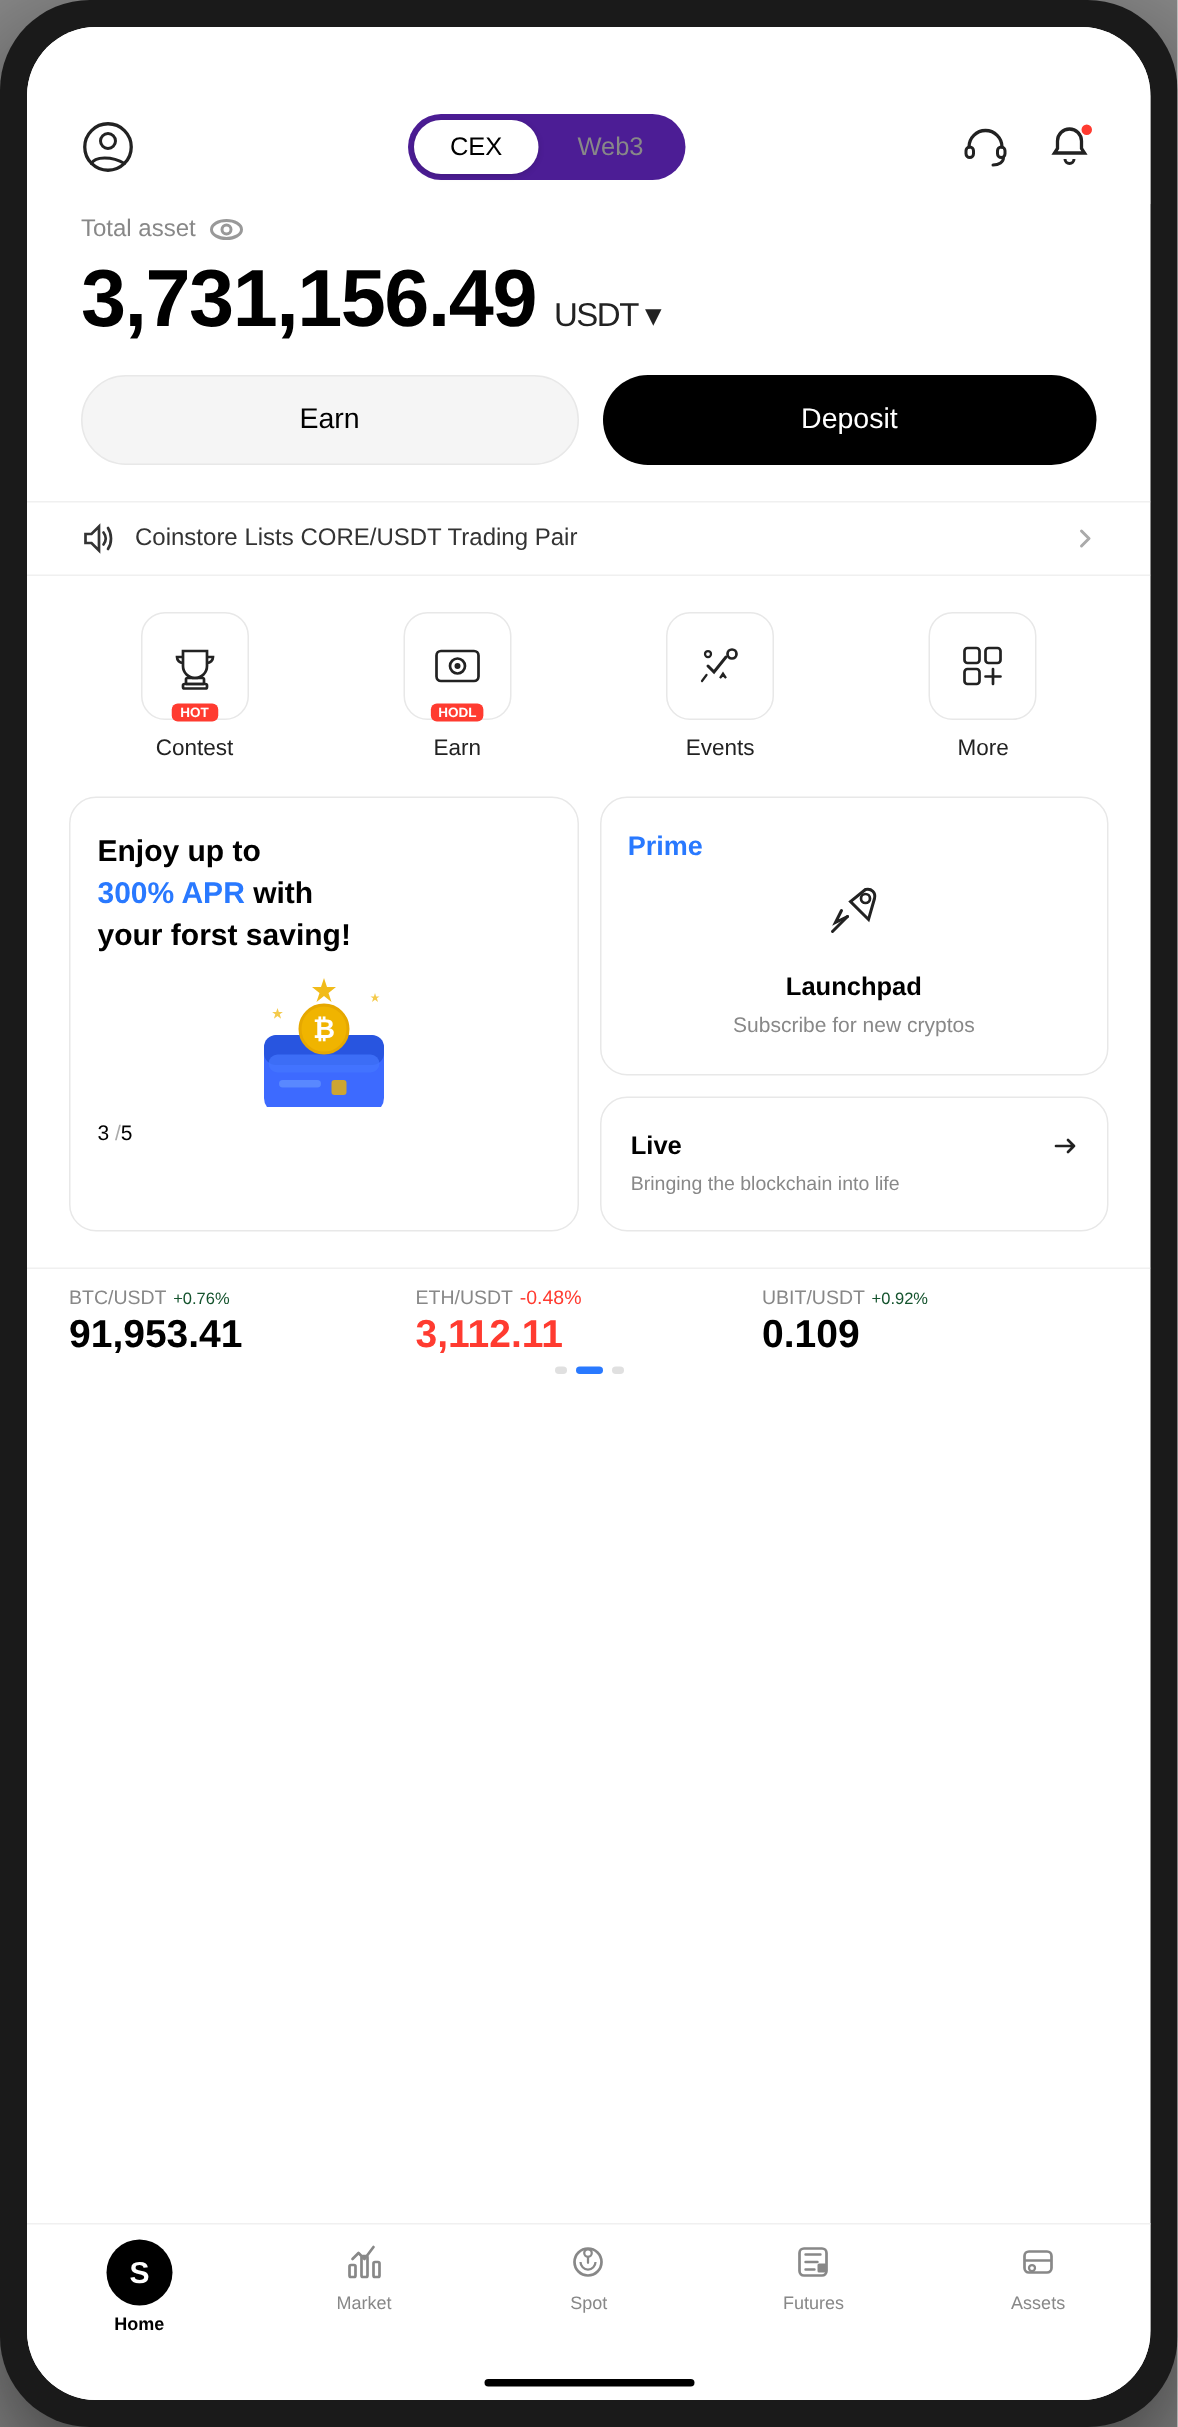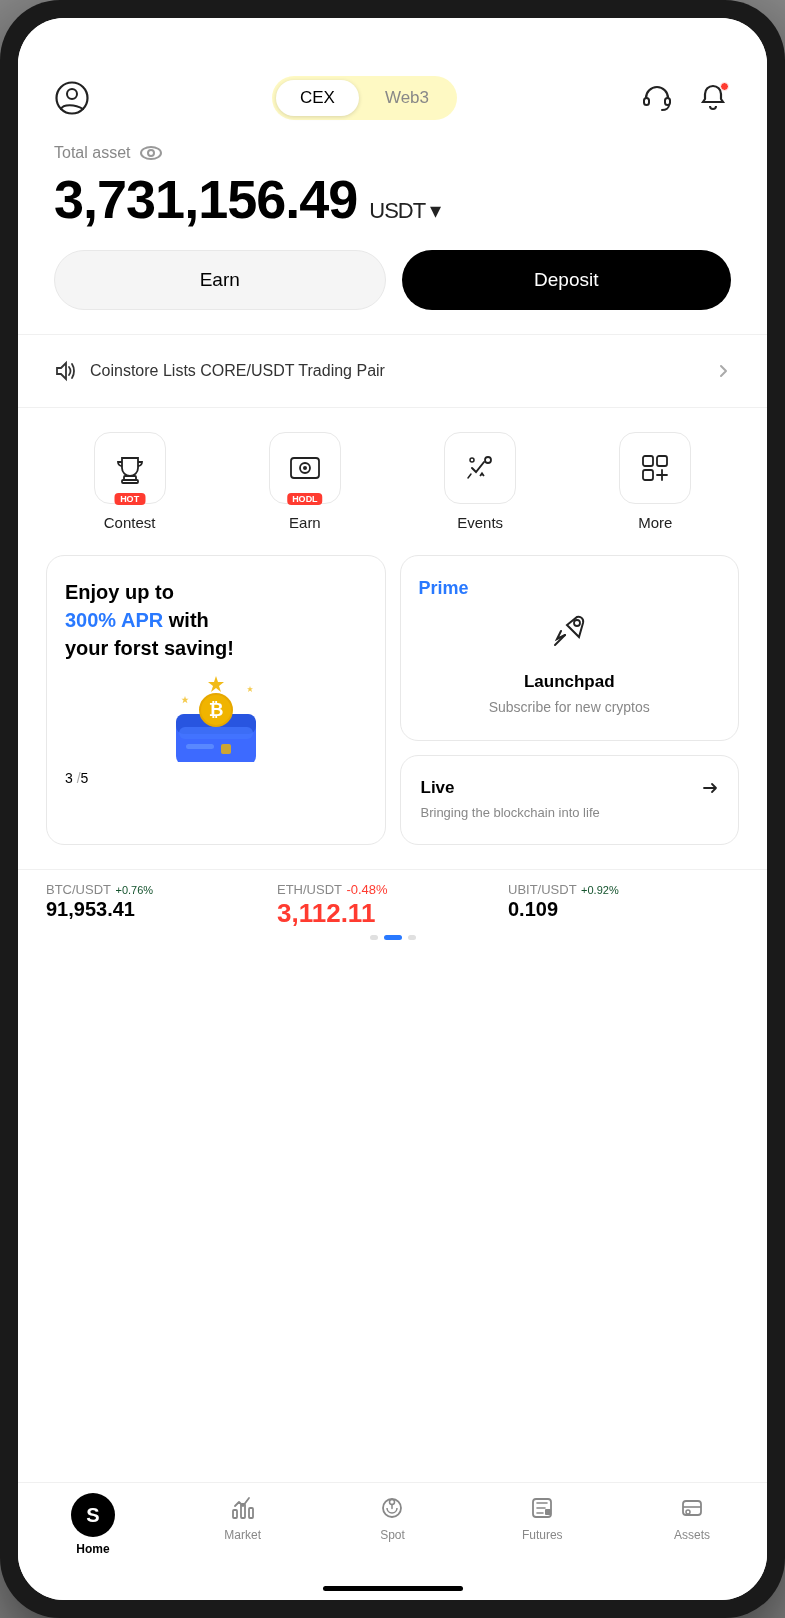--- a/index.html
+++ b/index.html
@@ -41,21 +41,21 @@
     .top-nav {
       display: flex;
       align-items: center;
       justify-content: space-between;
       padding: 8px 36px 16px;
       background: #fff;
       flex-shrink: 0;
     }
     .nav-toggle {
       display: flex;
-      background: #fef9c3;
+      background: #4c1d95;
       border-radius: 24px;
       padding: 4px;
       gap: 2px;
     }
     .nav-toggle-btn {
       padding: 8px 24px;
       border-radius: 20px;
       border: none;
       font-size: 17px;
       font-weight: 500;
@@ -150,21 +150,21 @@
       font-size: 19px;
       font-weight: 500;
       color: #fff;
       cursor: pointer;
       text-align: center;
     }
     .announcement-bar {
       display: flex;
       align-items: center;
       justify-content: space-between;
-      padding: 24px 36px;
+      padding: 12px 36px;
       border-top: 1px solid #f0f0f0;
       border-bottom: 1px solid #f0f0f0;
       margin-bottom: 24px;
     }
     .announcement-left {
       display: flex;
       align-items: center;
       gap: 12px;
       color: #333;
       font-size: 16px;
@@ -313,21 +313,21 @@
       display: flex;
       gap: 0;
     }
     .ticker-item {
       flex: 1;
       cursor: pointer;
     }
     .ticker-pct-up { color: #14532d; font-size: 11px; }
     .ticker-pct-down { color: #ff3b30; font-size: 13px; }
     .ticker-price {
-      font-size: 20px;
+      font-size: 26px;
       font-weight: 600;
       color: #000;
     }
     .ticker-price-down {
       font-size: 26px;
       font-weight: 600;
       color: #ff3b30;
     }
     .pagination-dots {
       display: flex;

